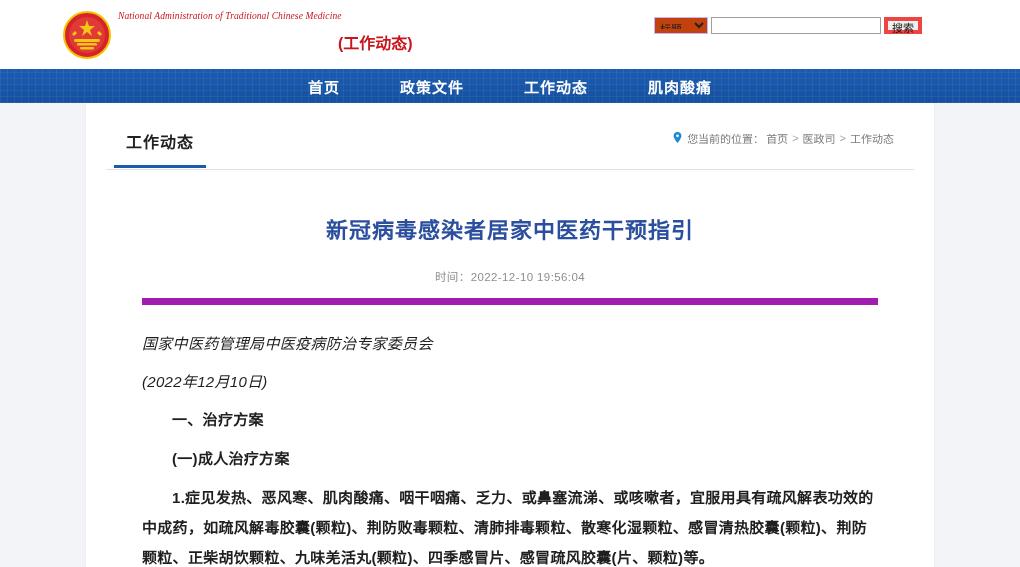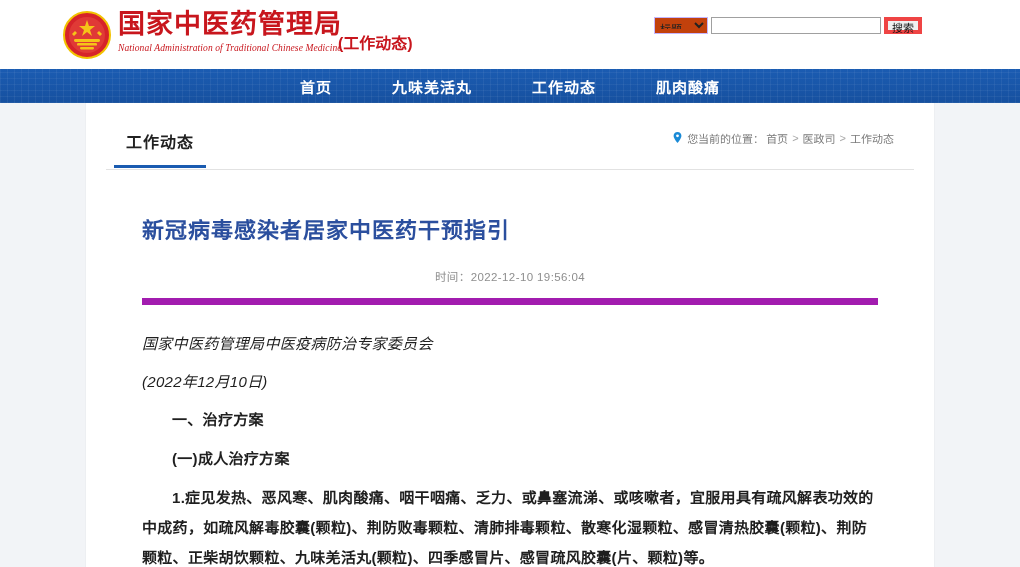--- a/index.html
+++ b/index.html
@@ -206,21 +206,21 @@
     text-decoration: none;
   }
   .crumb-sep { color: #a8a8a8; margin: 0 2px; }
 
   
   .article {
     padding: 0 36px;
   }
   .art-title {
     margin-top: 46px;
-    text-align: left;
+    text-align: center;
     font-size: 22px;
     font-weight: bold;
     color: #2b4f9e;
     letter-spacing: 1px;
     line-height: 30px;
   }
   .art-meta {
     margin-top: 22px;
     text-align: center;
     font-size: 11.5px;
@@ -275,21 +275,20 @@
             <rect x="14" y="31" width="26" height="3" rx="1.4"></rect>
             <rect x="17" y="35" width="20" height="2.6" rx="1.2"></rect>
             <rect x="20" y="39" width="14" height="2.4" rx="1.1"></rect>
             <polygon points="12,26 15,23 17,25 14,28"></polygon>
             <polygon points="42,26 39,23 37,25 40,28"></polygon>
           </g>
         </svg>
       </div>
 
       <div class="logo-text">
-        <div class="logo-cn">国家中医药管理局</div>
         <div class="logo-en">National Administration of Traditional Chinese Medicine</div>
       </div>
 
       <div class="section-tag">(工作动态)</div>
 
       <div class="search-area">
         <select class="search-select">
           <option>标题</option>
           <option>全文</option>
           <option>作者</option>
@@ -297,21 +296,21 @@
         <input class="search-input" type="text" value="" placeholder="" style="">
         <button class="search-btn">搜索</button>
       </div>
 
     </div>
   </div>
 
   <div class="nav">
     <ul>
       <li>首页</li>
-      <li>九味羌活丸</li>
+      <li>政策文件</li>
       <li>工作动态</li>
       <li>肌肉酸痛</li>
     </ul>
   </div>
 
   <div class="page-body">
     <div class="side-left"></div>
     <div class="side-right"></div>
 
     <div class="content-card">

